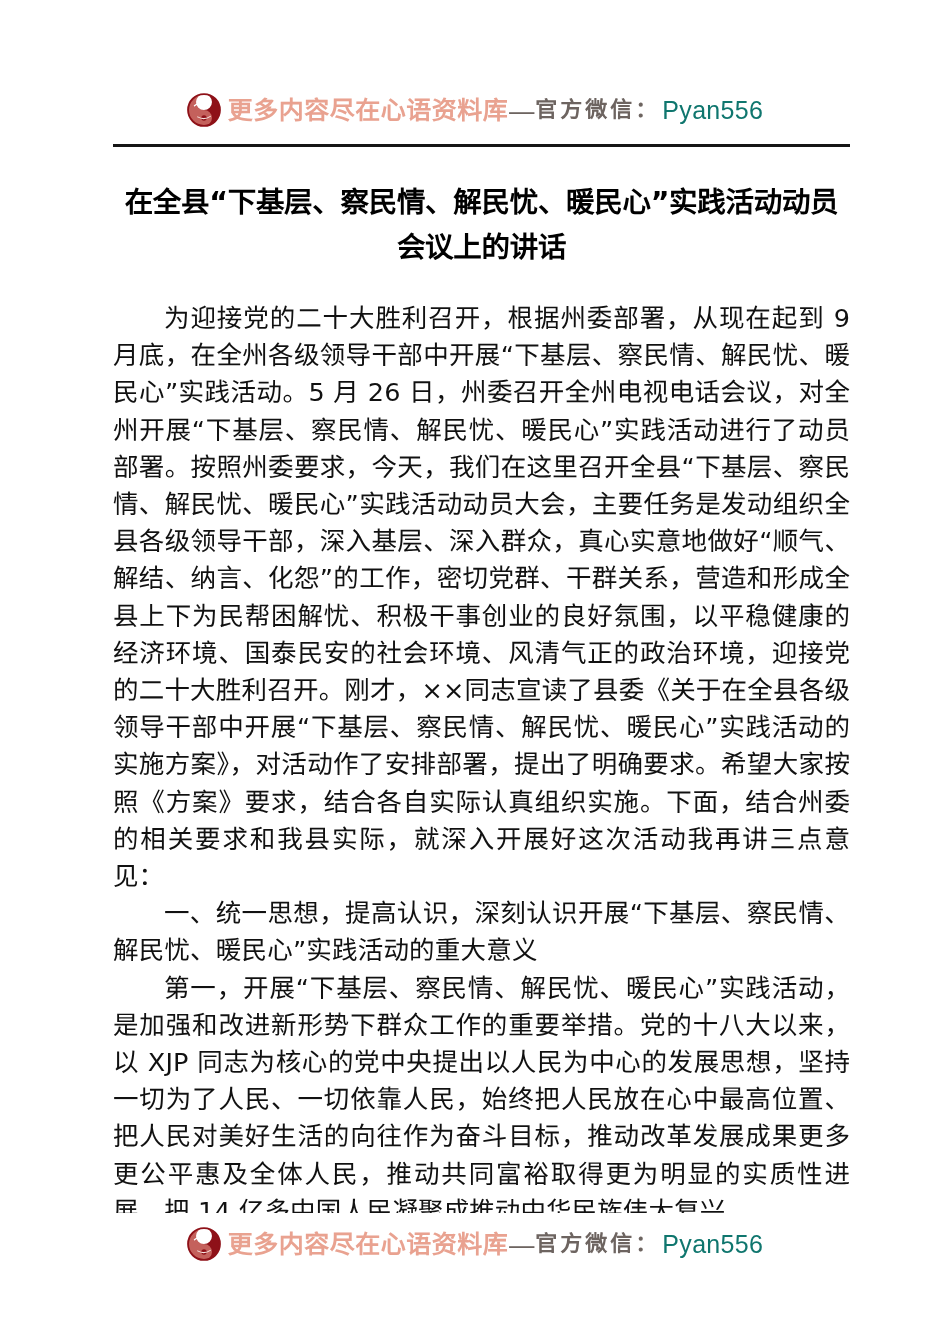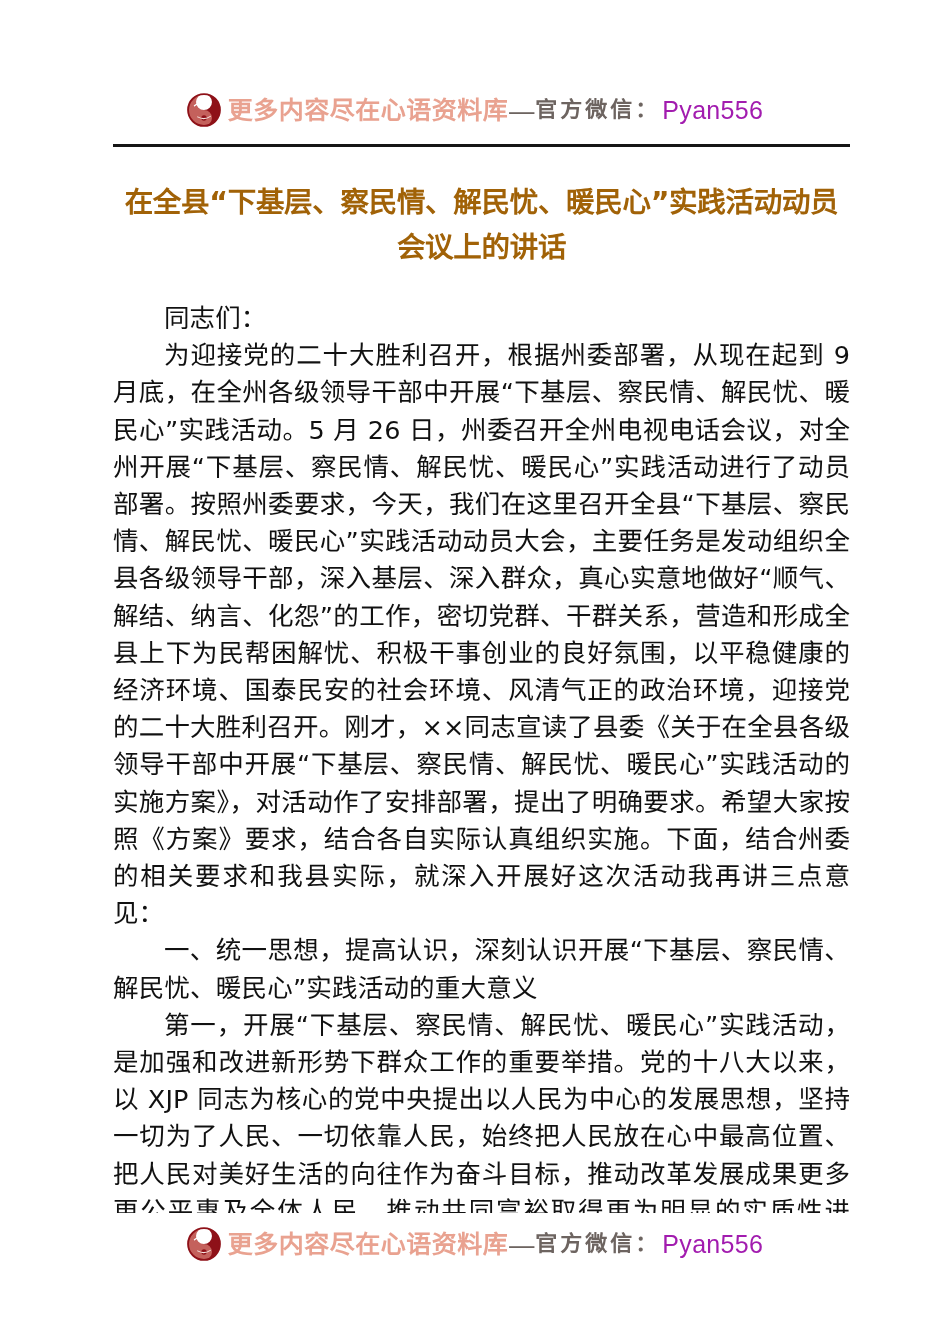--- a/index.html
+++ b/index.html
@@ -71,21 +71,21 @@
     color: #6d6460;
     letter-spacing: 3px;
     line-height: 1;
     text-align: right;
   }
 
   .wm-id {
     font-family: "Liberation Sans", "DejaVu Sans", sans-serif;
     font-size: 25px;
     font-weight: 400;
-    color: #a21caf;
+    color: #0f766e;
     letter-spacing: 0.3px;
     line-height: 1;
     margin-left: 2px;
   }
 
   
   .header-rule {
     position: absolute;
     left: 113px;
     top: 136px;
@@ -101,21 +101,21 @@
     top: 172px;
     width: 737px;
   }
 
   .doc-title {
     font-family: "DejaVu Sans", "Liberation Sans", sans-serif;
     font-weight: 700;
     font-size: 28.5px;
     line-height: 45px;
     text-align: center;
-    color: #a16207;
+    color: #000000;
     letter-spacing: -0.3px;
     margin: 0 8px 0 8px;
   }
 
   .body-block {
     margin-top: 30px;
   }
 
   p.para {
     margin: 0;
@@ -178,21 +178,20 @@
   </div>
 
   <div class="header-rule"></div>
 
   <div class="doc">
 
     <h1 class="doc-title">在全县“下基层、察民情、解民忧、暖民心”实践活动动员会议上的讲话</h1>
 
     <div class="body-block">
 
-      <p class="para">同志们：</p>
 
       <p class="para">为迎接党的二十大胜利召开，根据州委部署，从现在起到 9 月底，在全州各级领导干部中开展“下基层、察民情、解民忧、暖民心”实践活动。5 月 26 日，州委召开全州电视电话会议，对全州开展“下基层、察民情、解民忧、暖民心”实践活动进行了动员部署。按照州委要求，今天，我们在这里召开全县“下基层、察民情、解民忧、暖民心”实践活动动员大会，主要任务是发动组织全县各级领导干部，深入基层、深入群众，真心实意地做好“顺气、解结、纳言、化怨”的工作，密切党群、干群关系，营造和形成全县上下为民帮困解忧、积极干事创业的良好氛围，以平稳健康的经济环境、国泰民安的社会环境、风清气正的政治环境，迎接党的二十大胜利召开。刚才，××同志宣读了县委《关于在全县各级领导干部中开展“下基层、察民情、解民忧、暖民心”实践活动的实施方案》，对活动作了安排部署，提出了明确要求。希望大家按照《方案》要求，结合各自实际认真组织实施。下面，结合州委的相关要求和我县实际，就深入开展好这次活动我再讲三点意见：</p>
 
       <p class="para heading">一、统一思想，提高认识，深刻认识开展“下基层、察民情、解民忧、暖民心”实践活动的重大意义</p>
 
       <p class="para nolast">第一，开展“下基层、察民情、解民忧、暖民心”实践活动，是加强和改进新形势下群众工作的重要举措。党的十八大以来，以 XJP 同志为核心的党中央提出以人民为中心的发展思想，坚持一切为了人民、一切依靠人民，始终把人民放在心中最高位置、把人民对美好生活的向往作为奋斗目标，推动改革发展成果更多更公平惠及全体人民，推动共同富裕取得更为明显的实质性进展，把 14 亿多中国人民凝聚成推动中华民族伟大复兴</p>
 
     </div>
   </div>
 

